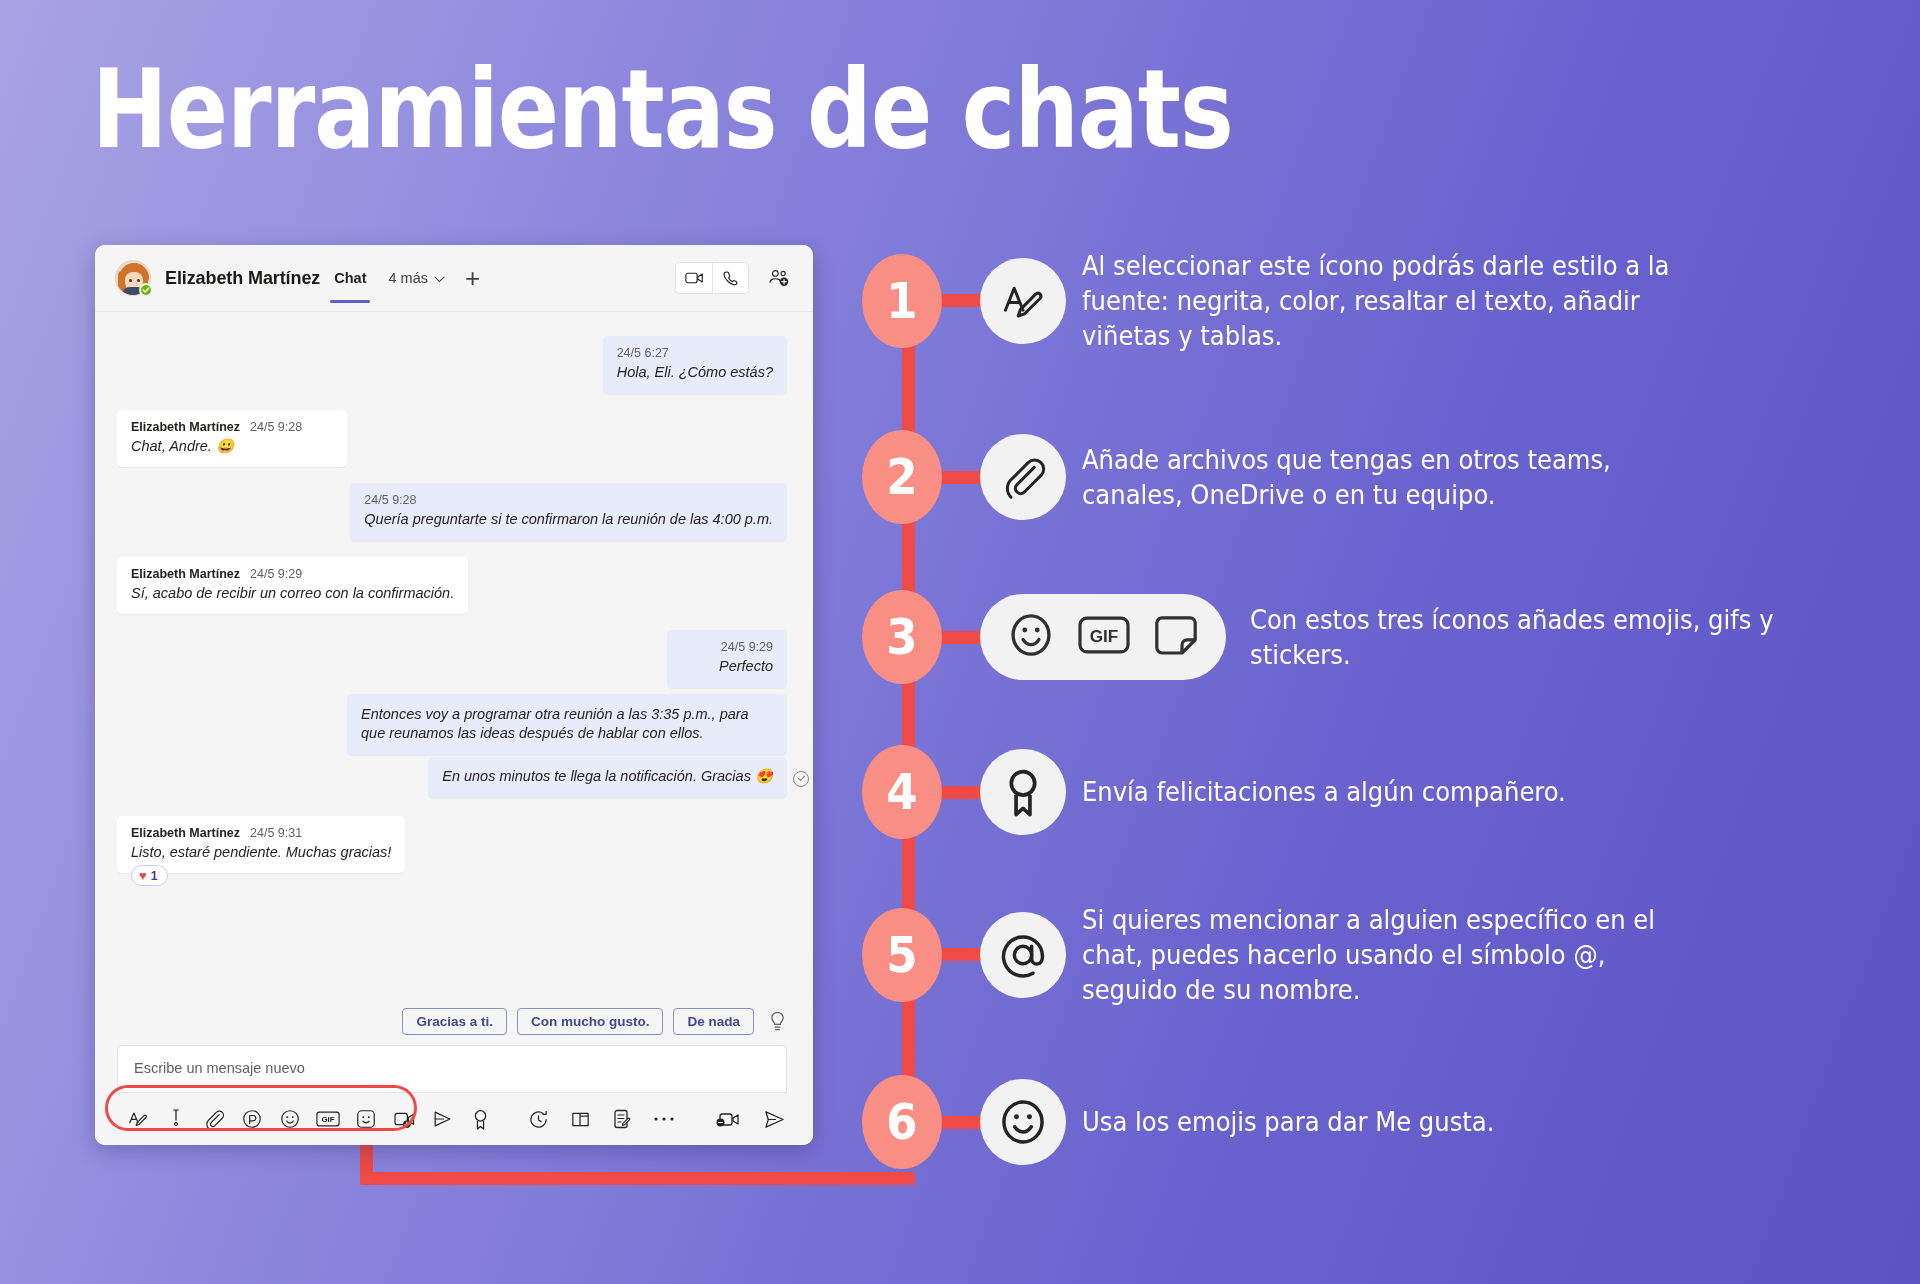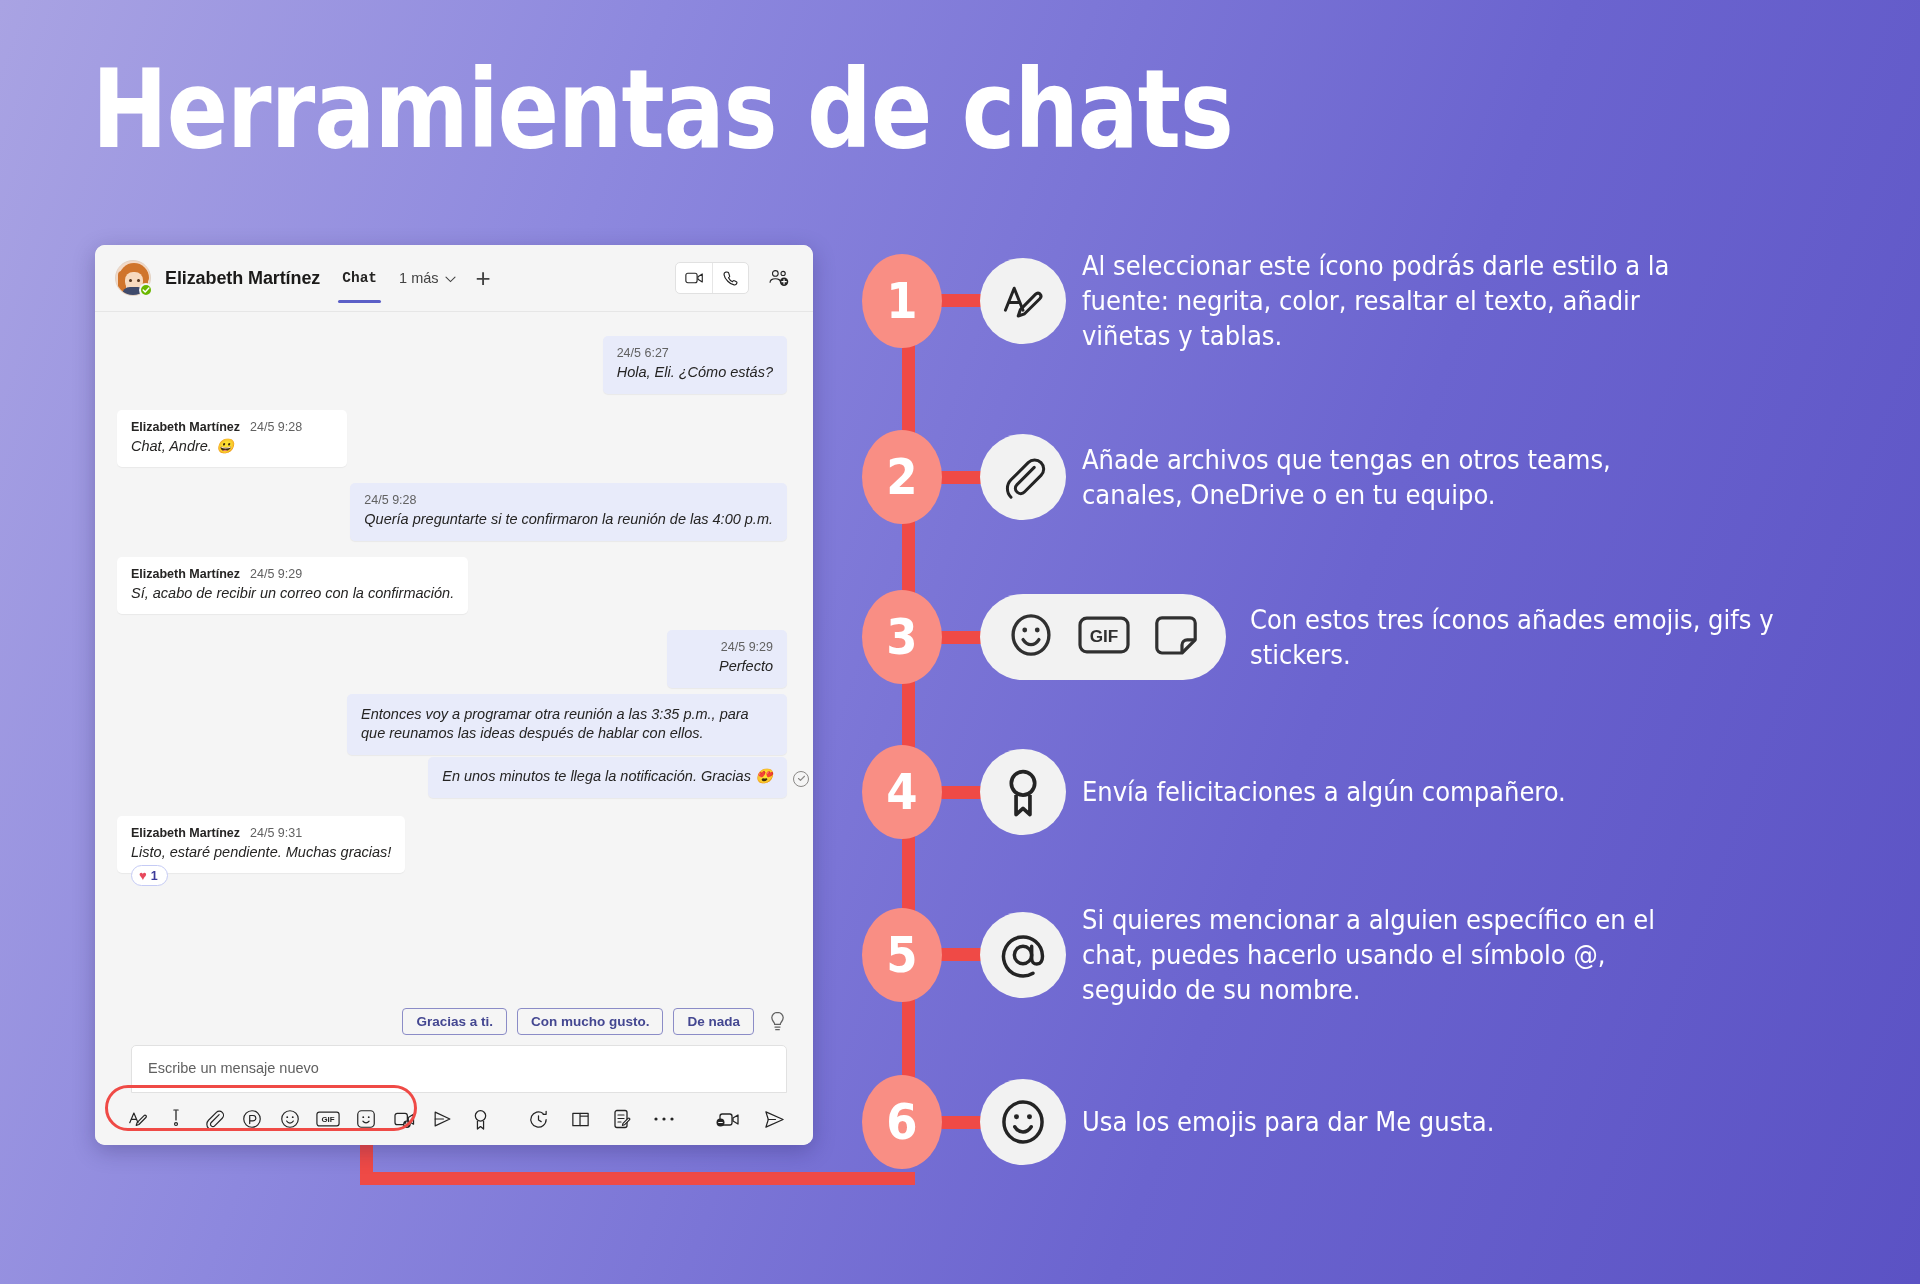--- a/index.html
+++ b/index.html
@@ -79,21 +79,21 @@
     width: 14px; height: 14px; border-radius: 50%;
     background: #6bb700; border: 2px solid #f5f5f5;
     display: flex; align-items: center; justify-content: center;
   }
   .presence svg { width: 8px; height: 8px; }
 
   .hdr-name {
     font-size: 18px; font-weight: bold; color: #1b1a19;
     margin-left: 14px; letter-spacing: -0.1px;
   }
-  .hdr-tabs { display: flex; align-items: flex-end; margin-left: 16px; height: 66px; font-family: Liberation Mono, monospace; }
+  .hdr-tabs { display: flex; align-items: flex-end; margin-left: 8px; height: 66px; }
   .hdr-tab {
     position: relative; font-size: 14.5px; color: #252423; font-weight: bold;
     padding: 0 6px; height: 66px; display: flex; align-items: center;
   }
   .hdr-tab.active::after {
     content: ""; position: absolute; left: 2px; right: 2px; bottom: 8px;
     height: 3px; background: #5b5fc7; border-radius: 2px;
   }
   .hdr-more {
     font-size: 14.5px; color: #424242; margin-left: 16px;
@@ -163,21 +163,21 @@
     padding: 0 26px 10px 22px;
   }
   .sugg-chip {
     border: 1px solid #8b8cc7; color: #444791; background: #f5f5f5;
     border-radius: 4px; font-size: 13.5px; font-weight: bold;
     padding: 5px 13px;
   }
   .sugg-bulb { margin-left: 4px; display: flex; align-items: center; }
 
   
-  .composer-wrap { padding: 0 26px 0 36px; flex: 0 0 auto; }
+  .composer-wrap { padding: 0 26px 0 22px; flex: 0 0 auto; }
   .composer-box {
     background: #fff; border: 1px solid #e1e1e1; border-radius: 5px 5px 0 0;
     padding: 14px 16px 16px 16px;
   }
   .composer-ph { font-size: 14.5px; color: #616161; }
 
   .toolbar-row {
     display: flex; align-items: center; height: 52px;
     padding: 0 26px 0 22px; background: #f5f5f5; position: relative;
   }
@@ -253,21 +253,21 @@
           <svg viewBox="0 0 10 10">
               <path d="M1.5 5 L4 7.4 L8.6 2.6" stroke="#fff" stroke-width="1.8" fill="none" stroke-linecap="round" stroke-linejoin="round"></path>
             </svg>
         </div>
       </div>
       <div class="hdr-name">Elizabeth Martínez</div>
       <div class="hdr-tabs">
         <div class="hdr-tab active">Chat</div>
       </div>
       <div class="hdr-more">
-        <span>1 más</span>
+        <span>4 más</span>
         <span>
           <svg width="11" height="7" viewBox="0 0 11 7">
               <path d="M1 1.2 L5.5 5.6 L10 1.2" stroke="#424242" stroke-width="1.1" fill="none" stroke-linecap="round"></path>
             </svg>
         </span>
       </div>
       <div class="hdr-plus">+</div>
 
       <div class="hdr-right">
         <div class="call-group">

